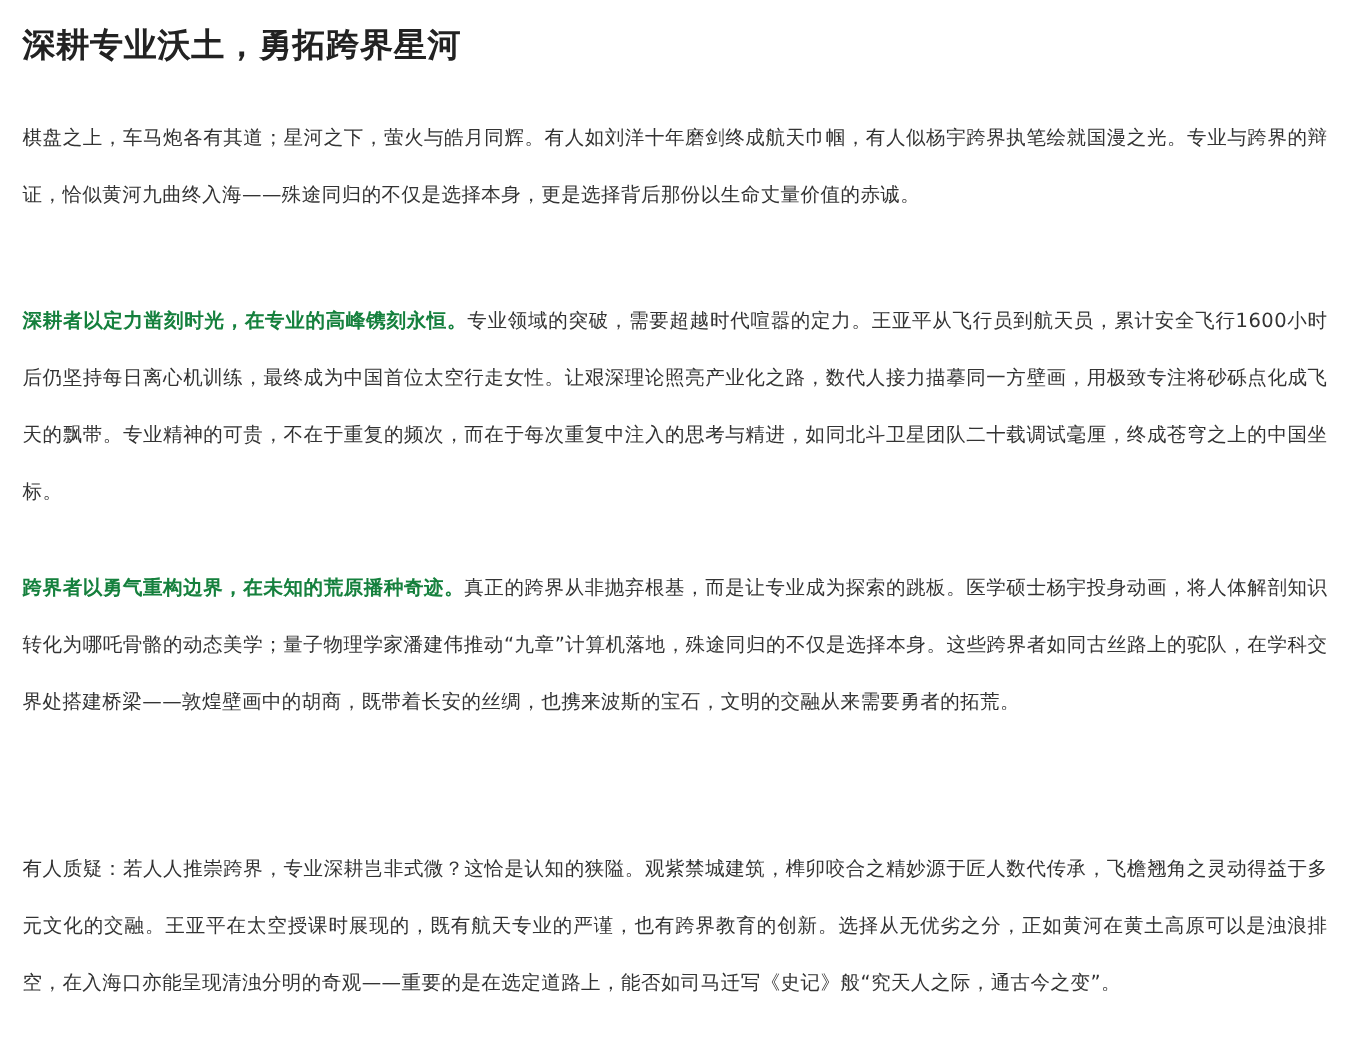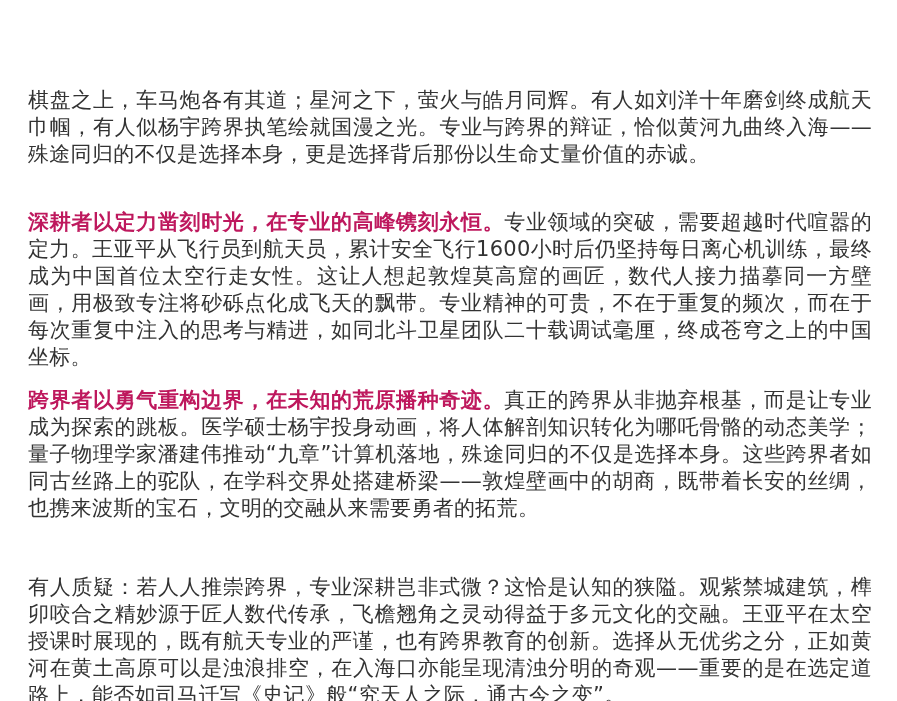--- a/index.html
+++ b/index.html
@@ -1,37 +1,38 @@
 <!DOCTYPE html>
 <html><head>
 <meta charset="utf-8">
 <style>
   html, body { margin: 0; padding: 0; background: #ffffff; }
   body { width: 897px; height: 701px; overflow: hidden; position: relative;
          font-family: "DejaVu Sans", "Liberation Sans", sans-serif; color: #333333; }
   .article { position: absolute; left: 15px; top: 0; width: 870px; }
   .title { margin: 14px 0 0 0; font-size: 22px; font-weight: bold; color: #222222; line-height: 34px; letter-spacing: 0.5px; }
-  .para { margin: 13px; font-size: 21px; line-height: 27px; color: #333333; text-align: justify; letter-spacing: 0.3px; }
+  .para { margin: 0; font-size: 13px; line-height: 38px; color: #333333; text-align: justify; letter-spacing: 0.3px; }
   .p1 { position: absolute; top: 74px; }
   .p2 { position: absolute; top: 196px; }
   .p3 { position: absolute; top: 374px; }
   .p4 { position: absolute; top: 561px; }
-  .lead { font-weight: bold; color: #be185d; }
+  .lead { font-weight: bold; color: #15803d; }
 </style>
 </head>
 <body>
 
 <div class="article">
+  <h1 class="title">深耕专业沃土，勇拓跨界星河</h1>
 
   <p class="para p1">
     <span>棋盘之上，车马炮各有其道；星河之下，萤火与皓月同辉。有人如刘洋十年磨剑终成航天巾帼，有人似杨宇跨界执笔绘就国漫之光。专业与跨界的辩证，恰似黄河九曲终入海——殊途同归的不仅是选择本身，更是选择背后那份以生命丈量价值的赤诚。</span>
   </p>
 
   <p class="para p2">
-    <span class="lead">深耕者以定力凿刻时光，在专业的高峰镌刻永恒。</span><span>专业领域的突破，需要超越时代喧嚣的定力。王亚平从飞行员到航天员，累计安全飞行1600小时后仍坚持每日离心机训练，最终成为中国首位太空行走女性。这让人想起敦煌莫高窟的画匠，数代人接力描摹同一方壁画，用极致专注将砂砾点化成飞天的飘带。专业精神的可贵，不在于重复的频次，而在于每次重复中注入的思考与精进，如同北斗卫星团队二十载调试毫厘，终成苍穹之上的中国坐标。</span>
+    <span class="lead">深耕者以定力凿刻时光，在专业的高峰镌刻永恒。</span><span>专业领域的突破，需要超越时代喧嚣的定力。王亚平从飞行员到航天员，累计安全飞行1600小时后仍坚持每日离心机训练，最终成为中国首位太空行走女性。让艰深理论照亮产业化之路，数代人接力描摹同一方壁画，用极致专注将砂砾点化成飞天的飘带。专业精神的可贵，不在于重复的频次，而在于每次重复中注入的思考与精进，如同北斗卫星团队二十载调试毫厘，终成苍穹之上的中国坐标。</span>
   </p>
 
   <p class="para p3">
     <span class="lead">跨界者以勇气重构边界，在未知的荒原播种奇迹。</span><span>真正的跨界从非抛弃根基，而是让专业成为探索的跳板。医学硕士杨宇投身动画，将人体解剖知识转化为哪吒骨骼的动态美学；量子物理学家潘建伟推动“九章”计算机落地，殊途同归的不仅是选择本身。这些跨界者如同古丝路上的驼队，在学科交界处搭建桥梁——敦煌壁画中的胡商，既带着长安的丝绸，也携来波斯的宝石，文明的交融从来需要勇者的拓荒。</span>
   </p>
 
   <p class="para p4">
     <span>有人质疑：若人人推崇跨界，专业深耕岂非式微？这恰是认知的狭隘。观紫禁城建筑，榫卯咬合之精妙源于匠人数代传承，飞檐翘角之灵动得益于多元文化的交融。王亚平在太空授课时展现的，既有航天专业的严谨，也有跨界教育的创新。选择从无优劣之分，正如黄河在黄土高原可以是浊浪排空，在入海口亦能呈现清浊分明的奇观——重要的是在选定道路上，能否如司马迁写《史记》般“究天人之际，通古今之变”。</span>
   </p>
 </div>

